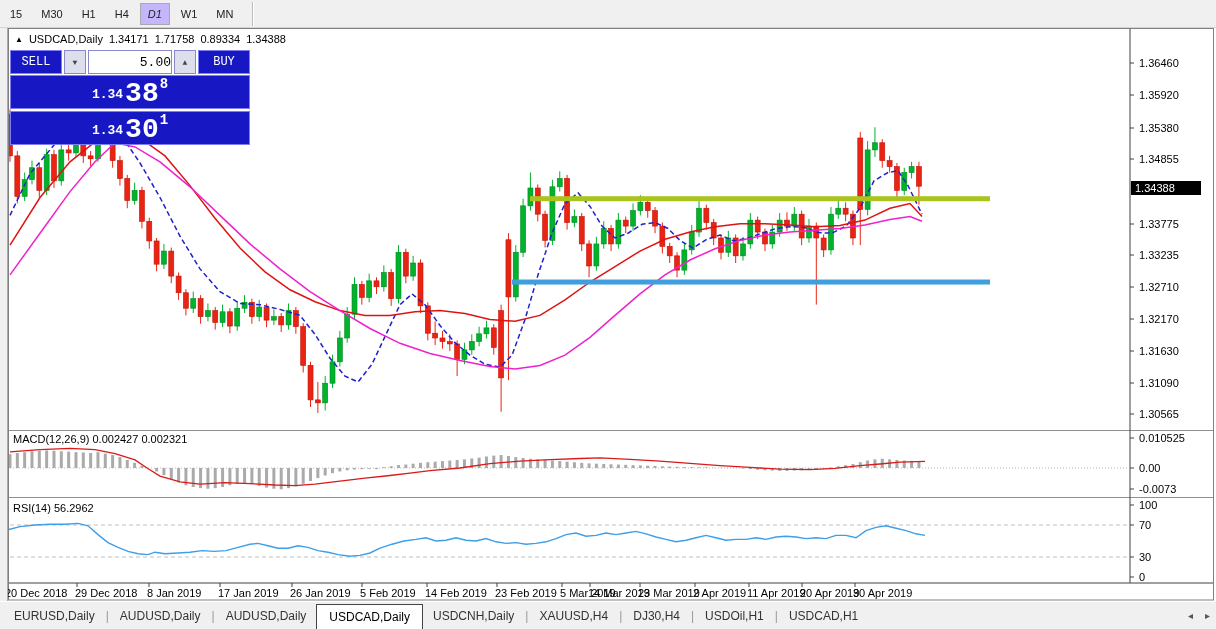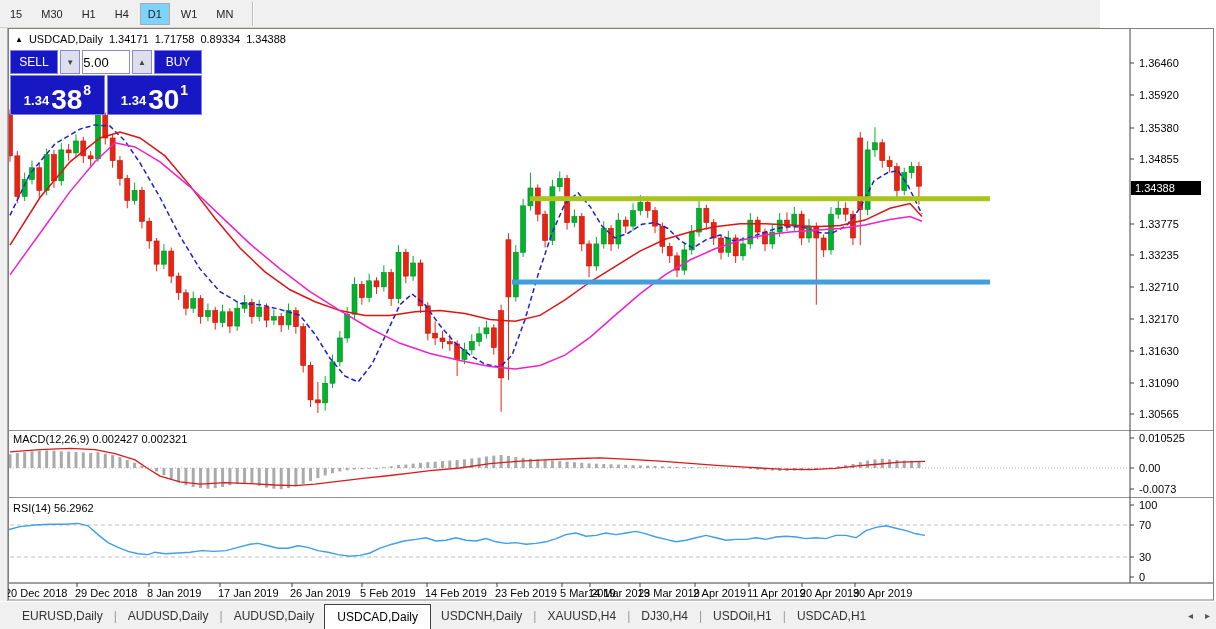--- a/index.html
+++ b/index.html
@@ -1,52 +1,52 @@
 <!DOCTYPE html>
 <html><head>
 <meta charset="utf-8">
 <style>
   html,body{margin:0;padding:0;background:#fff;}
   body{width:1216px;height:629px;position:relative;overflow:hidden;
        font-family:"Liberation Sans",sans-serif;-webkit-font-smoothing:none;}
   #chart-svg{position:absolute;left:0;top:0;}
 
   
-  #toolbar{position:absolute;left:0;top:0;width:1100px;height:28px;background:#f0f0f0;
+  #toolbar{position:absolute;left:0;top:0;width:1216px;height:28px;background:#f0f0f0;
            border-bottom:1px solid #d8d4cc;display:flex;align-items:center;padding-left:2px;
            box-sizing:border-box;z-index:5;}
   .tf-btn{font-size:11px;color:#222;padding:4px 7px;margin-right:3px;border:1px solid transparent;}
-  .tf-btn.active{background:#7dd3fc;border:1px solid #aaa;}
+  .tf-btn.active{background:#c4b5fd;border:1px solid #aaa;font-style:italic;}
   .toolbar-sep{width:1px;height:24px;background:#bbb;margin-left:8px;box-shadow:1px 0 0 #fff;}
 
   
   #chart-header{position:absolute;left:15px;top:33px;font-size:11px;color:#000;z-index:4;
                 display:flex;gap:6px;align-items:center;background:rgba(255,255,255,0);}
   #chart-header .tri{font-size:8px;}
 
   
-  #trade-panel{position:absolute;left:10px;top:50px;width:192px;z-index:4;}
+  #trade-panel{position:absolute;left:10px;top:50px;width:240px;z-index:4;font-family:Liberation Mono, monospace;}
   .tp-row1{display:flex;height:24px;gap:2px;}
   .btn-trade{width:52px;background:#1717c3;border:1px solid #7d7df5;color:#fff;font-size:12px;
              display:flex;align-items:center;justify-content:center;box-sizing:border-box;}
   .btn-spin{width:22px;background:#dde0ec;border:1px solid #8a8ac8;color:#444;font-size:8px;
             display:flex;align-items:center;justify-content:center;box-sizing:border-box;}
   .qty{flex:1;background:#fff;border:1px solid #8a8ac8;font-size:13px;color:#000;
-       display:flex;align-items:center;justify-content:flex-end;padding-right:20px;box-sizing:border-box;}
-  .tp-row2{display:flex;height:40px;gap:2px;margin-top:1px;}
+       display:flex;align-items:center;justify-content:flex-end;padding-right:0;box-sizing:border-box;}
+  .tp-row2{display:flex;height:40px;gap:2px;margin-top:1px;flex-direction:column;}
   .price-box{flex:1;background:#1717c3;border:1px solid #7d7df5;color:#fff;
              display:flex;align-items:flex-end;justify-content:center;padding-bottom:2px;box-sizing:border-box;}
   .bigfig{font-size:13px;font-weight:bold;margin-bottom:4px;}
   .pips{font-size:28px;font-weight:bold;line-height:0.85;margin-left:2px;}
   .pipsup{font-size:14px;font-weight:bold;margin-bottom:14px;margin-left:1px;}
 
   
   #tabbar{position:absolute;left:0;top:601px;width:1216px;height:28px;background:#f0f0f0;
           border-top:1px solid #fff;display:flex;align-items:center;font-size:12px;color:#333;
-          padding-left:12px;box-sizing:border-box;z-index:5;}
+          padding-left:4px;box-sizing:border-box;z-index:5;}
   .tab{padding:4px 10px;white-space:nowrap;}
   .tab.active{background:#fff;border:1px solid #444;border-bottom:none;color:#000;padding:5px 12px 7px 12px;margin-bottom:-3px;}
   .tab-sep{color:#999;margin:0 1px;}
   .tab-arrows{position:absolute;right:6px;top:8px;color:#555;font-size:10px;}
   .tab-arrows span{margin-left:12px;}
 
   #left-strip{position:absolute;left:0;top:28px;width:8px;height:573px;background:#f0f0f0;
               border-right:1px solid #aaa;box-sizing:border-box;z-index:3;}
 </style>
 </head>

